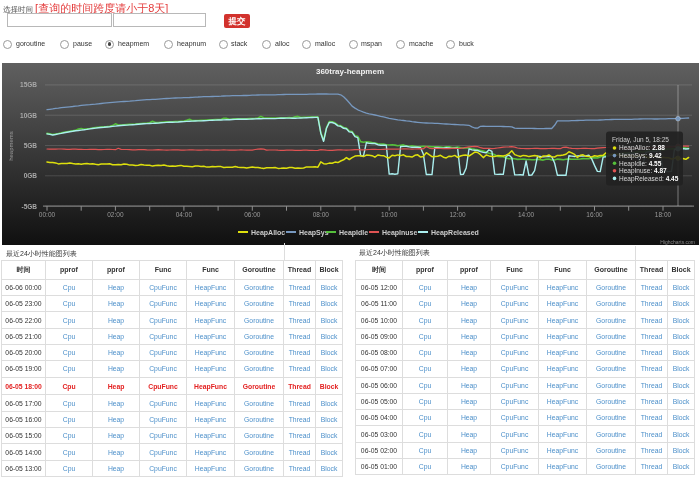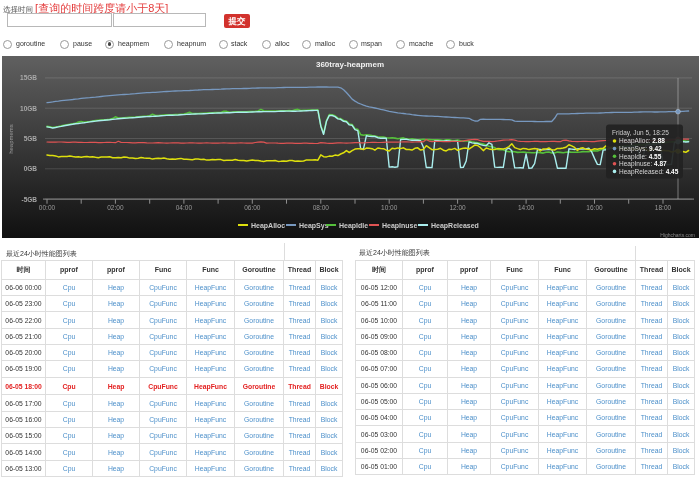--- a/index.html
+++ b/index.html
@@ -33,21 +33,21 @@
 <span class="rb" style="left:262px"></span>
 <span class="rl" style="left:275px">alloc</span>
 <span class="rb" style="left:302px"></span>
 <span class="rl" style="left:315px">malloc</span>
 <span class="rb" style="left:349px"></span>
 <span class="rl" style="left:361px">mspan</span>
 <span class="rb" style="left:396px"></span>
 <span class="rl" style="left:409px">mcache</span>
 <span class="rb" style="left:446px"></span>
 <span class="rl" style="left:459px">buck</span>
-<div class="abs" style="left:2px;top:56px;width:697px;height:182px">
+<div class="abs" style="left:2px;top:63px;width:697px;height:182px">
     <svg width="697" height="182" viewBox="0 0 697 182" style="display:block">
       <defs>
         <linearGradient id="bg" x1="0" y1="0" x2="0" y2="1">
           <stop offset="0" stop-color="rgb(96,96,96)"></stop>
           <stop offset="1" stop-color="rgb(16,16,16)"></stop>
         </linearGradient>
       </defs>
       <rect x="0" y="0" width="697" height="182" fill="url(#bg)"></rect>
       <line x1="43" x2="690" y1="21.9" y2="21.9" stroke="rgba(255,255,255,0.14)" stroke-width="1"></line>
       <line x1="43" x2="690" y1="52.2" y2="52.2" stroke="rgba(255,255,255,0.14)" stroke-width="1"></line>

